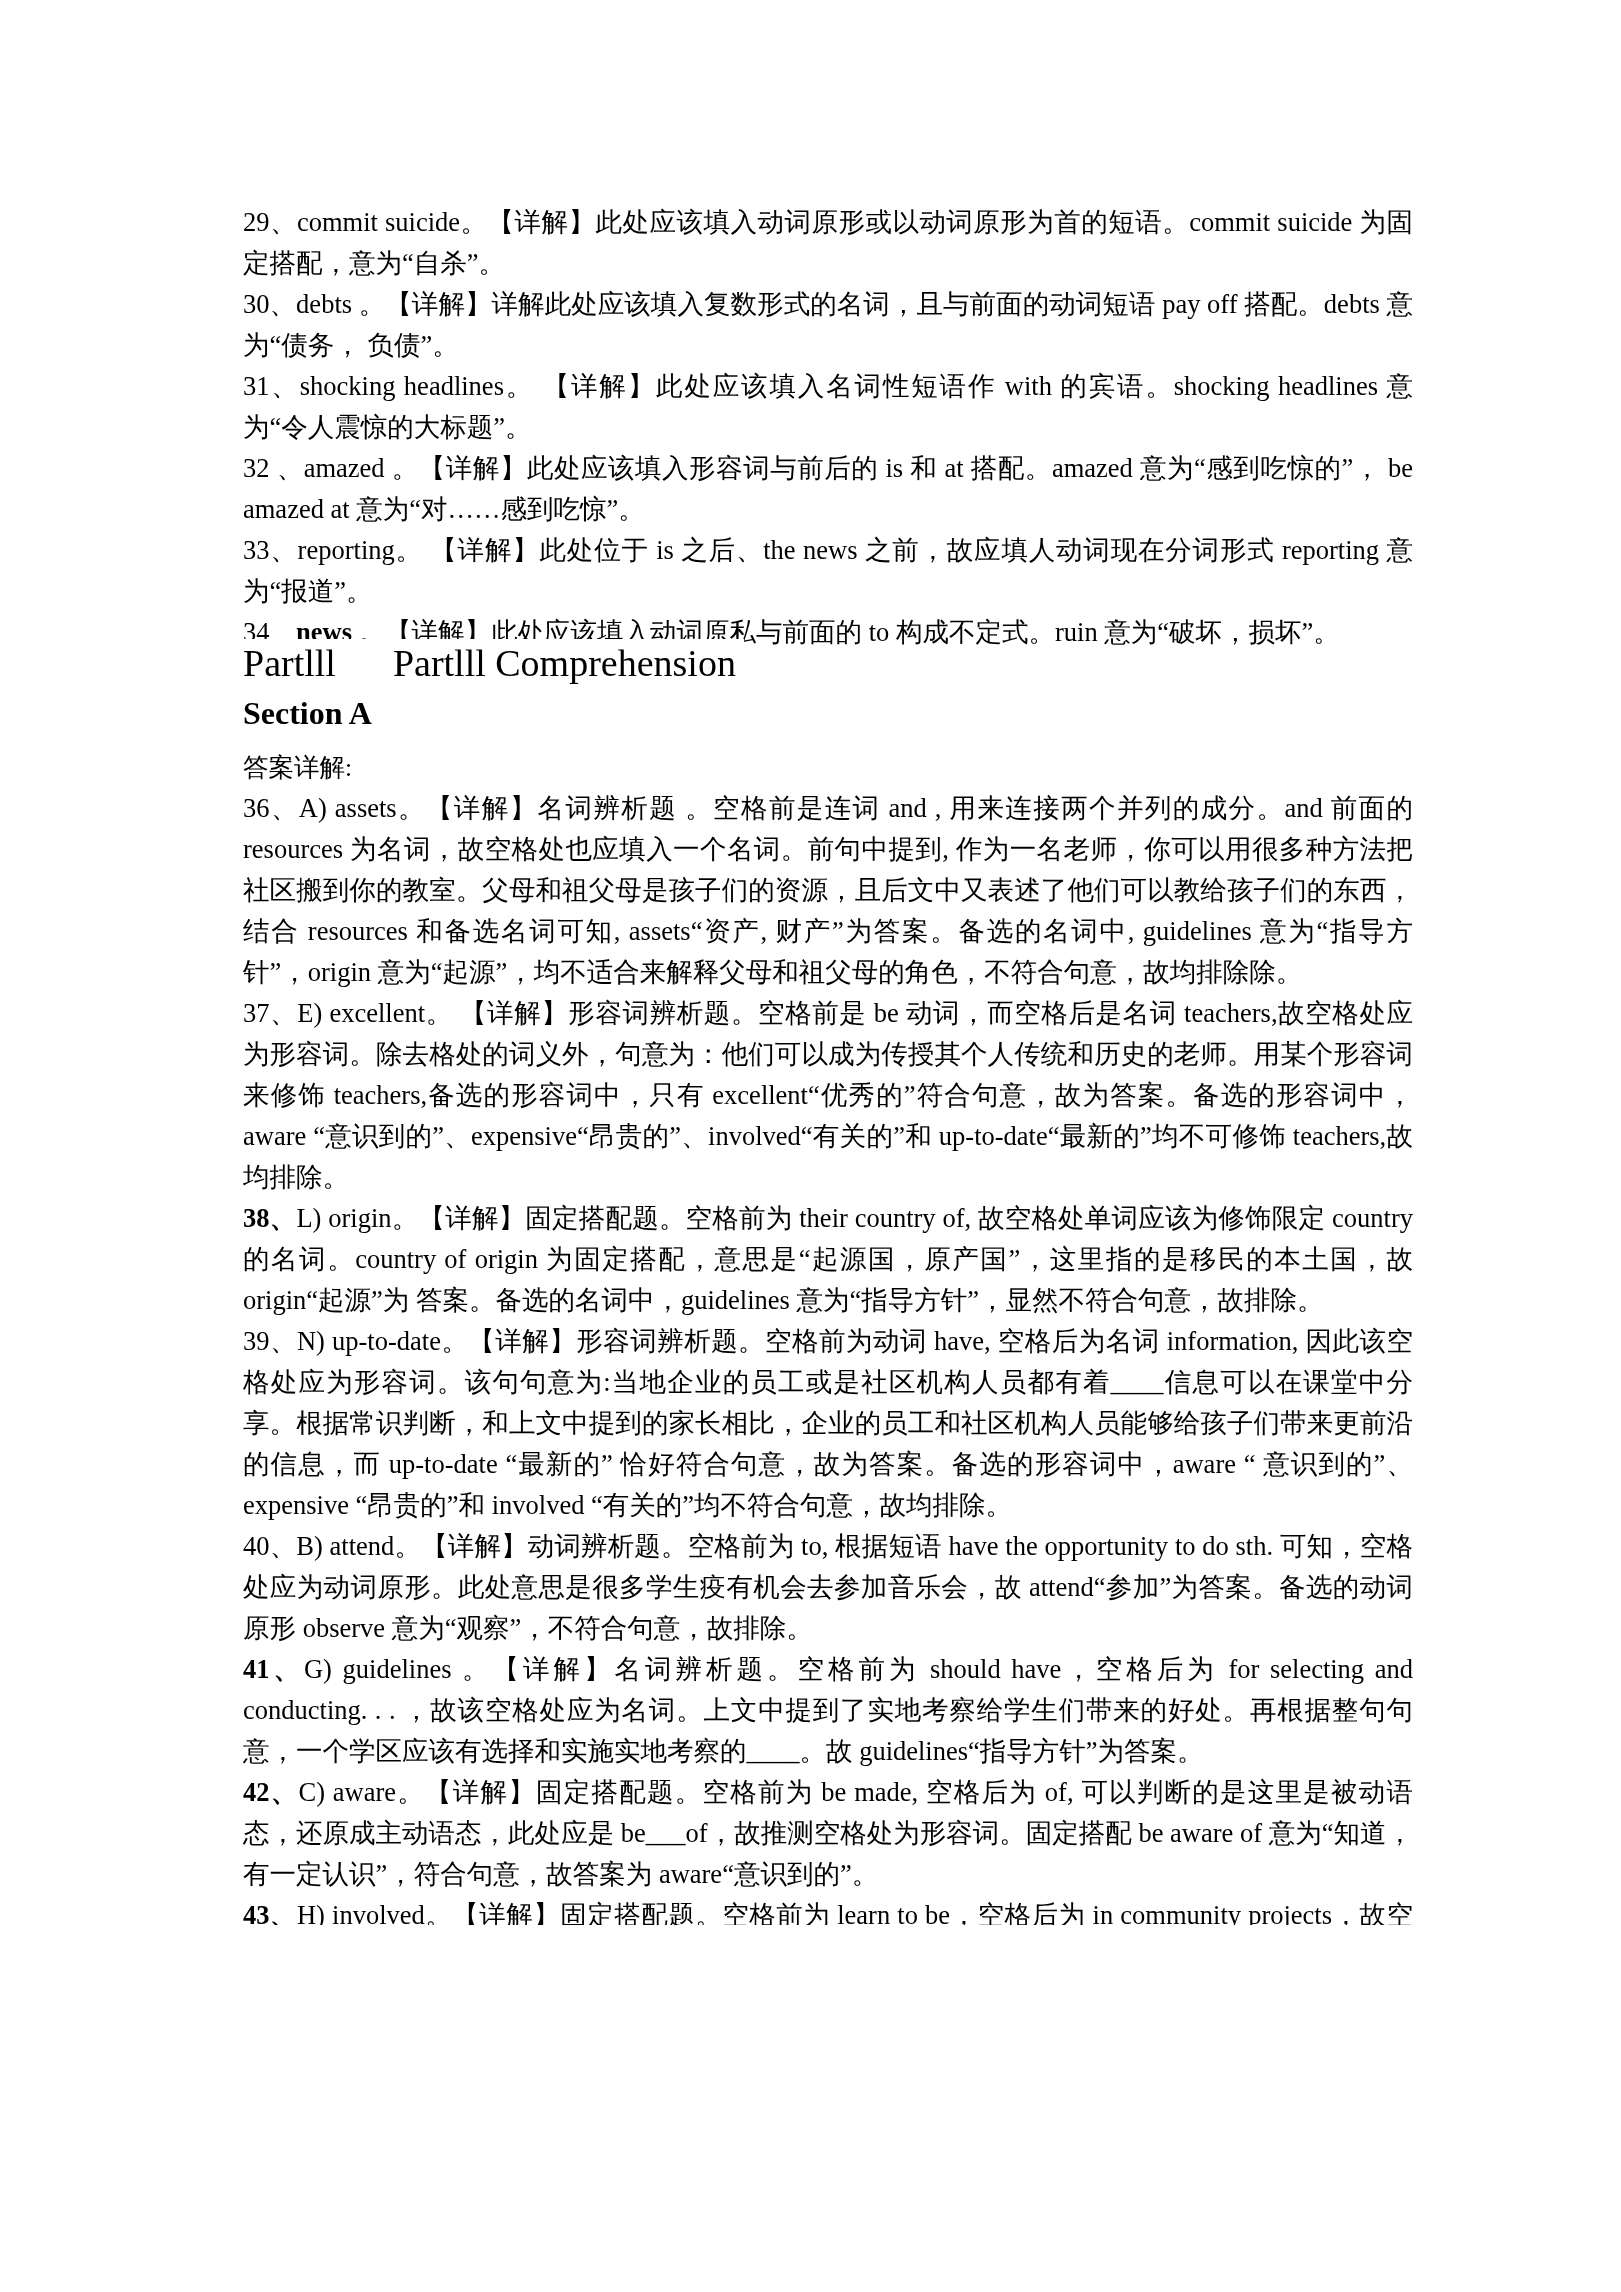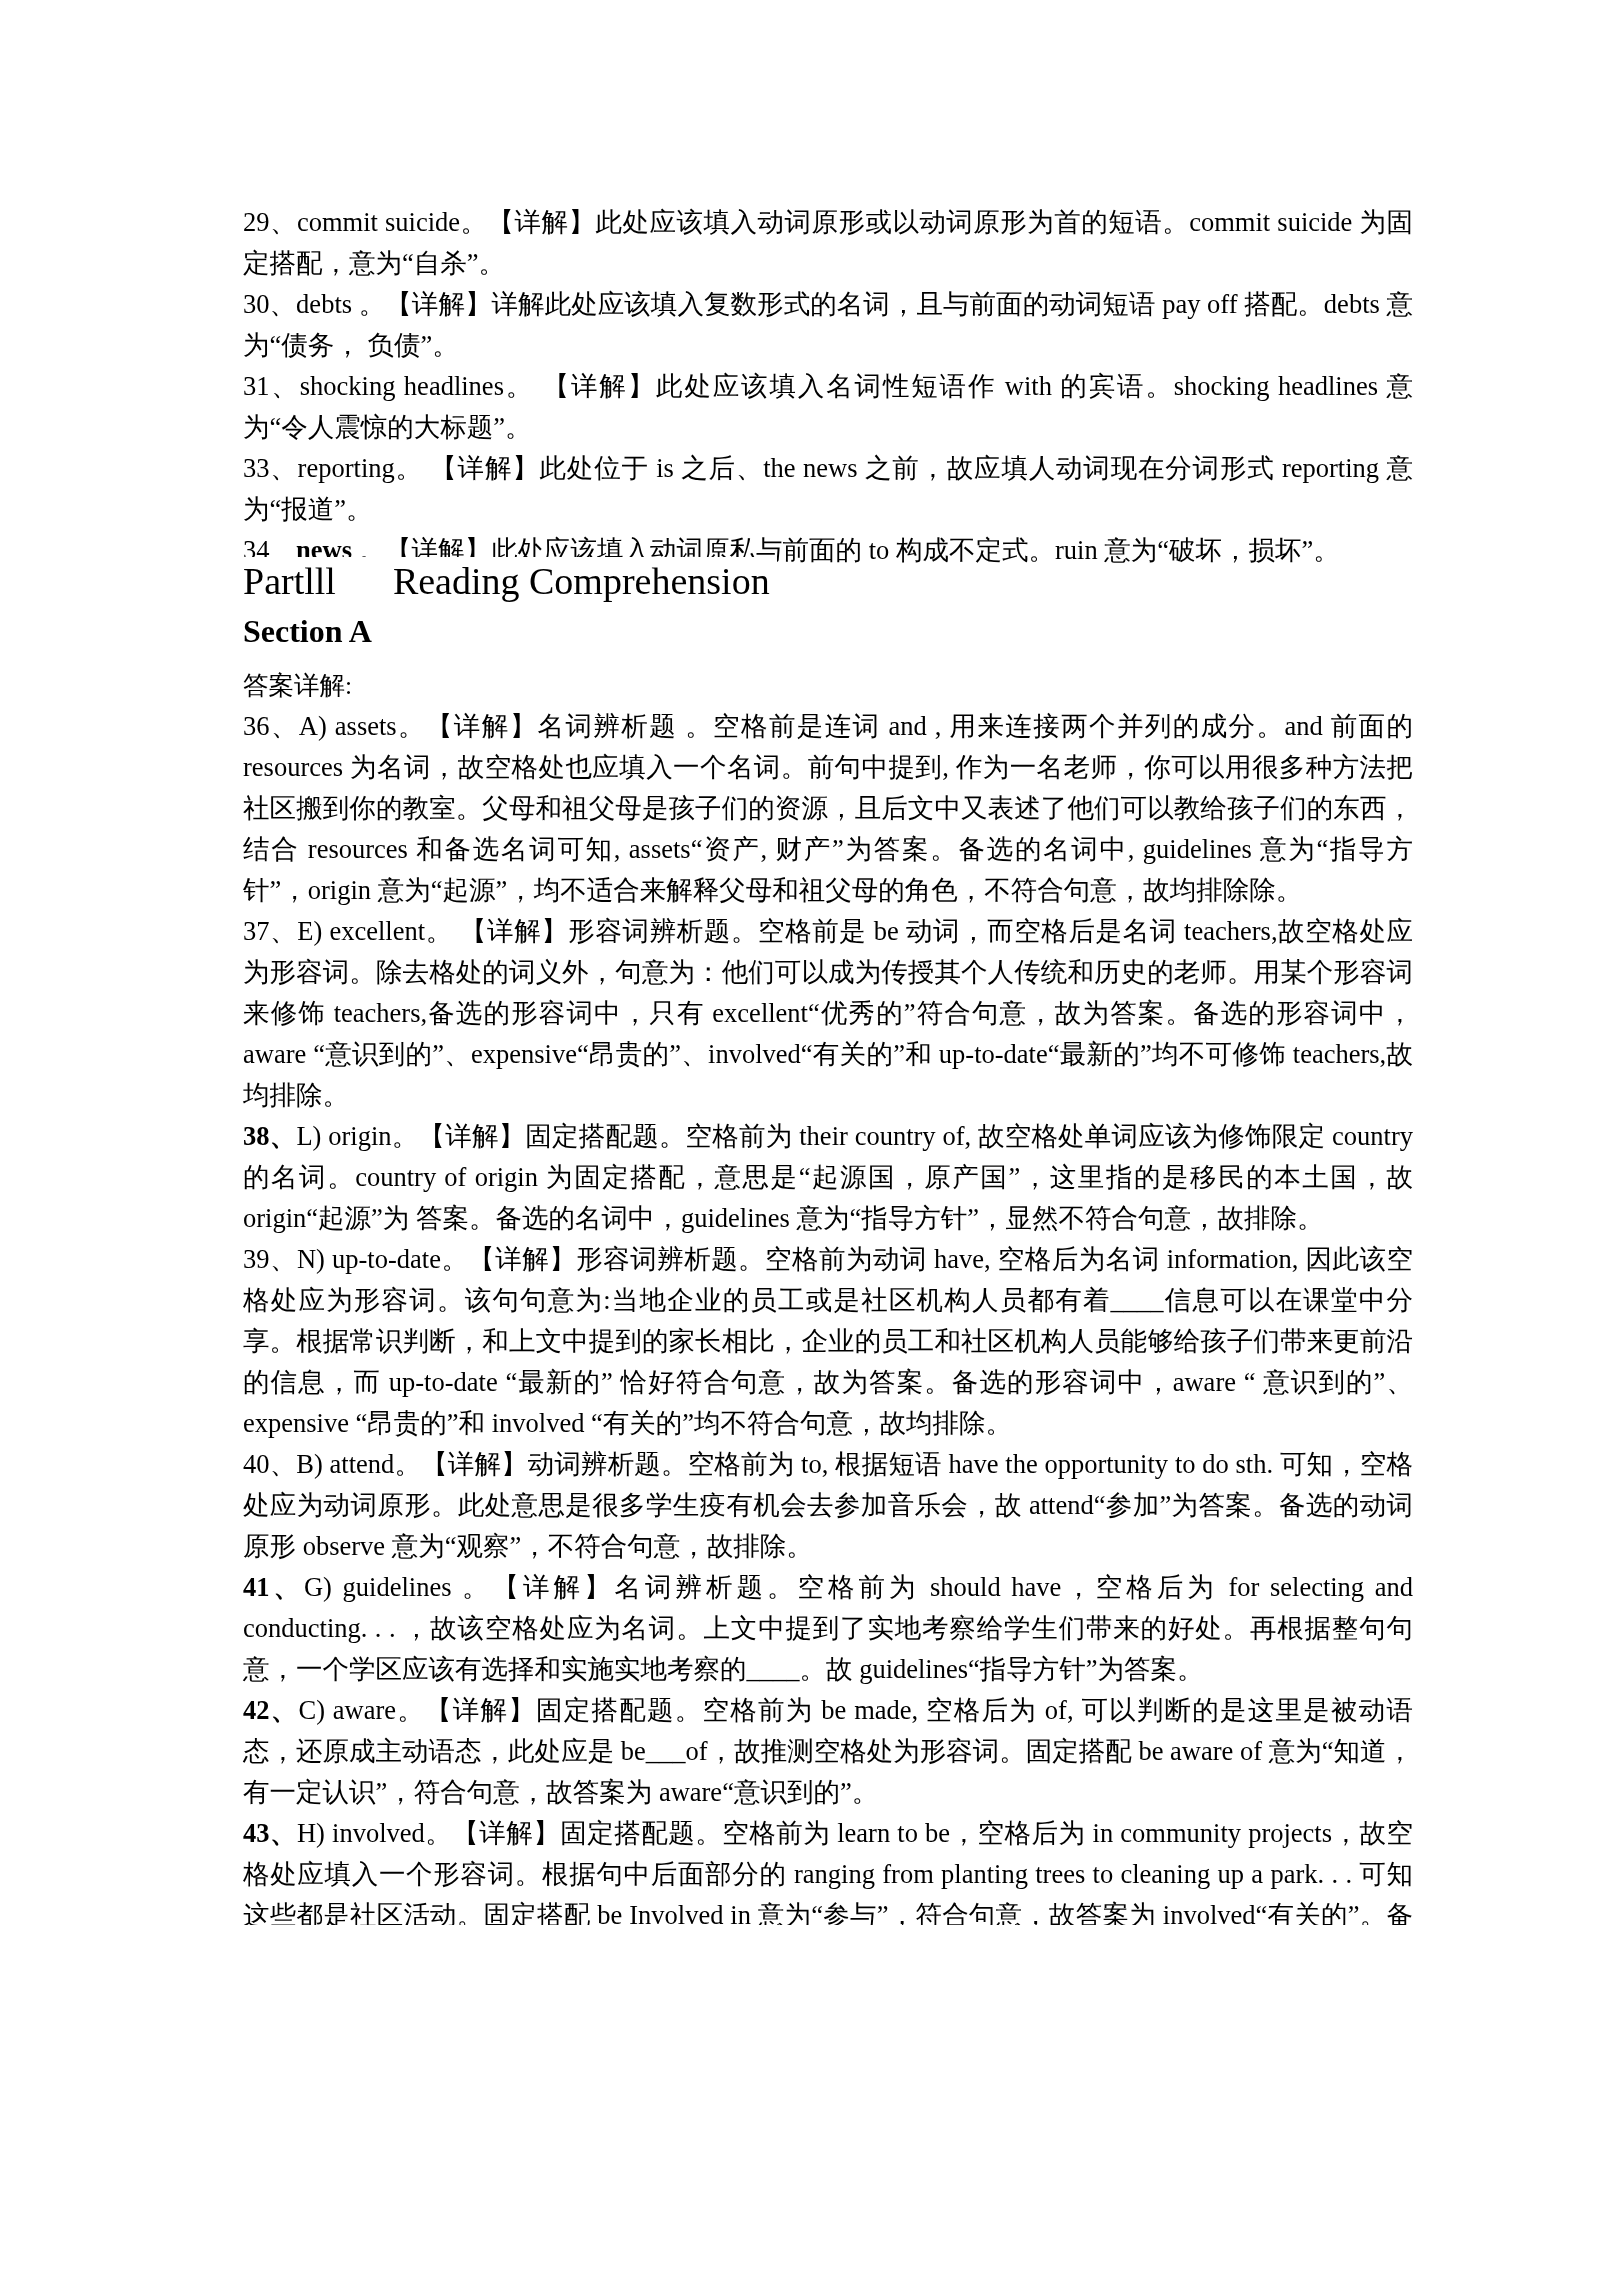--- a/index.html
+++ b/index.html
@@ -51,27 +51,28 @@
 </style>
 </head>
 <body>
 
 <div class="page">
 
   <section id="fill-items">
       <p class="item"><span>29、commit suicide。【详解】此处应该填入动词原形或以动词原形为首的短语。commit suicide 为固定搭配，意为“自杀”。</span></p>
       <p class="item"><span>30、debts 。【详解】详解此处应该填入复数形式的名词，且与前面的动词短语 pay off 搭配。debts 意为“债务， 负债”。</span></p>
       <p class="item"><span>31、shocking headlines。 【详解】此处应该填入名词性短语作 with 的宾语。shocking headlines 意为“令人震惊的大标题”。</span></p>
+      <p class="item"><span>32 、amazed 。【详解】此处应该填入形容词与前后的 is 和 at 搭配。amazed 意为“感到吃惊的”， be amazed at 意为“对……感到吃惊”。</span></p>
       <p class="item"><span>33、reporting。 【详解】此处位于 is 之后、the news 之前，故应填人动词现在分词形式 reporting 意为“报道”。</span></p>
       <p class="item"><span>34、</span><span class="b">news</span><span> 。【详解】此处应该填入动词原私与前面的 to 构成不定式。ruin 意为“破坏，损坏”。</span></p>
     </section>
 
   <header class="part-header">
     <h1 class="part-line">
-      <span class="part-label">Partlll</span><span class="part-title-text">Reading Comprehension</span>
+      <span class="part-label">Partlll</span><span class="part-title-text">Partlll Comprehension</span>
     </h1>
     <h2 class="section-line">Section A</h2>
   </header>
 
   <p class="answers-label item">答案详解:</p>
 
   <section id="reading-items">
       <p class="item"><span>36、A) assets。【详解】名词辨析题 。空格前是连词 and , 用来连接两个并列的成分。and 前面的 resources 为名词，故空格处也应填入一个名词。前句中提到, 作为一名老师，你可以用很多种方法把社区搬到你的教室。父母和祖父母是孩子们的资源，且后文中又表述了他们可以教给孩子们的东西，结合 resources 和备选名词可知, assets“资产, 财产”为答案。备选的名词中, guidelines 意为“指导方针”，origin 意为“起源”，均不适合来解释父母和祖父母的角色，不符合句意，故均排除除。</span></p>
       <p class="item"><span>37、E) excellent。 【详解】形容词辨析题。空格前是 be 动词，而空格后是名词 teachers,故空格处应为形容词。除去格处的词义外，句意为：他们可以成为传授其个人传统和历史的老师。用某个形容词来修饰 teachers,备选的形容词中，只有 excellent“优秀的”符合句意，故为答案。备选的形容词中，aware “意识到的”、expensive“昂贵的”、involved“有关的”和 up-to-date“最新的”均不可修饰 teachers,故均排除。</span></p>
       <p class="item"><span class="b">38、</span><span>L) origin。【详解】固定搭配题。空格前为 their country of, 故空格处单词应该为修饰限定 country 的名词。country of origin 为固定搭配，意思是“起源国，原产国”，这里指的是移民的本土国，故 origin“起源”为 答案。备选的名词中，guidelines 意为“指导方针”，显然不符合句意，故排除。</span></p>

